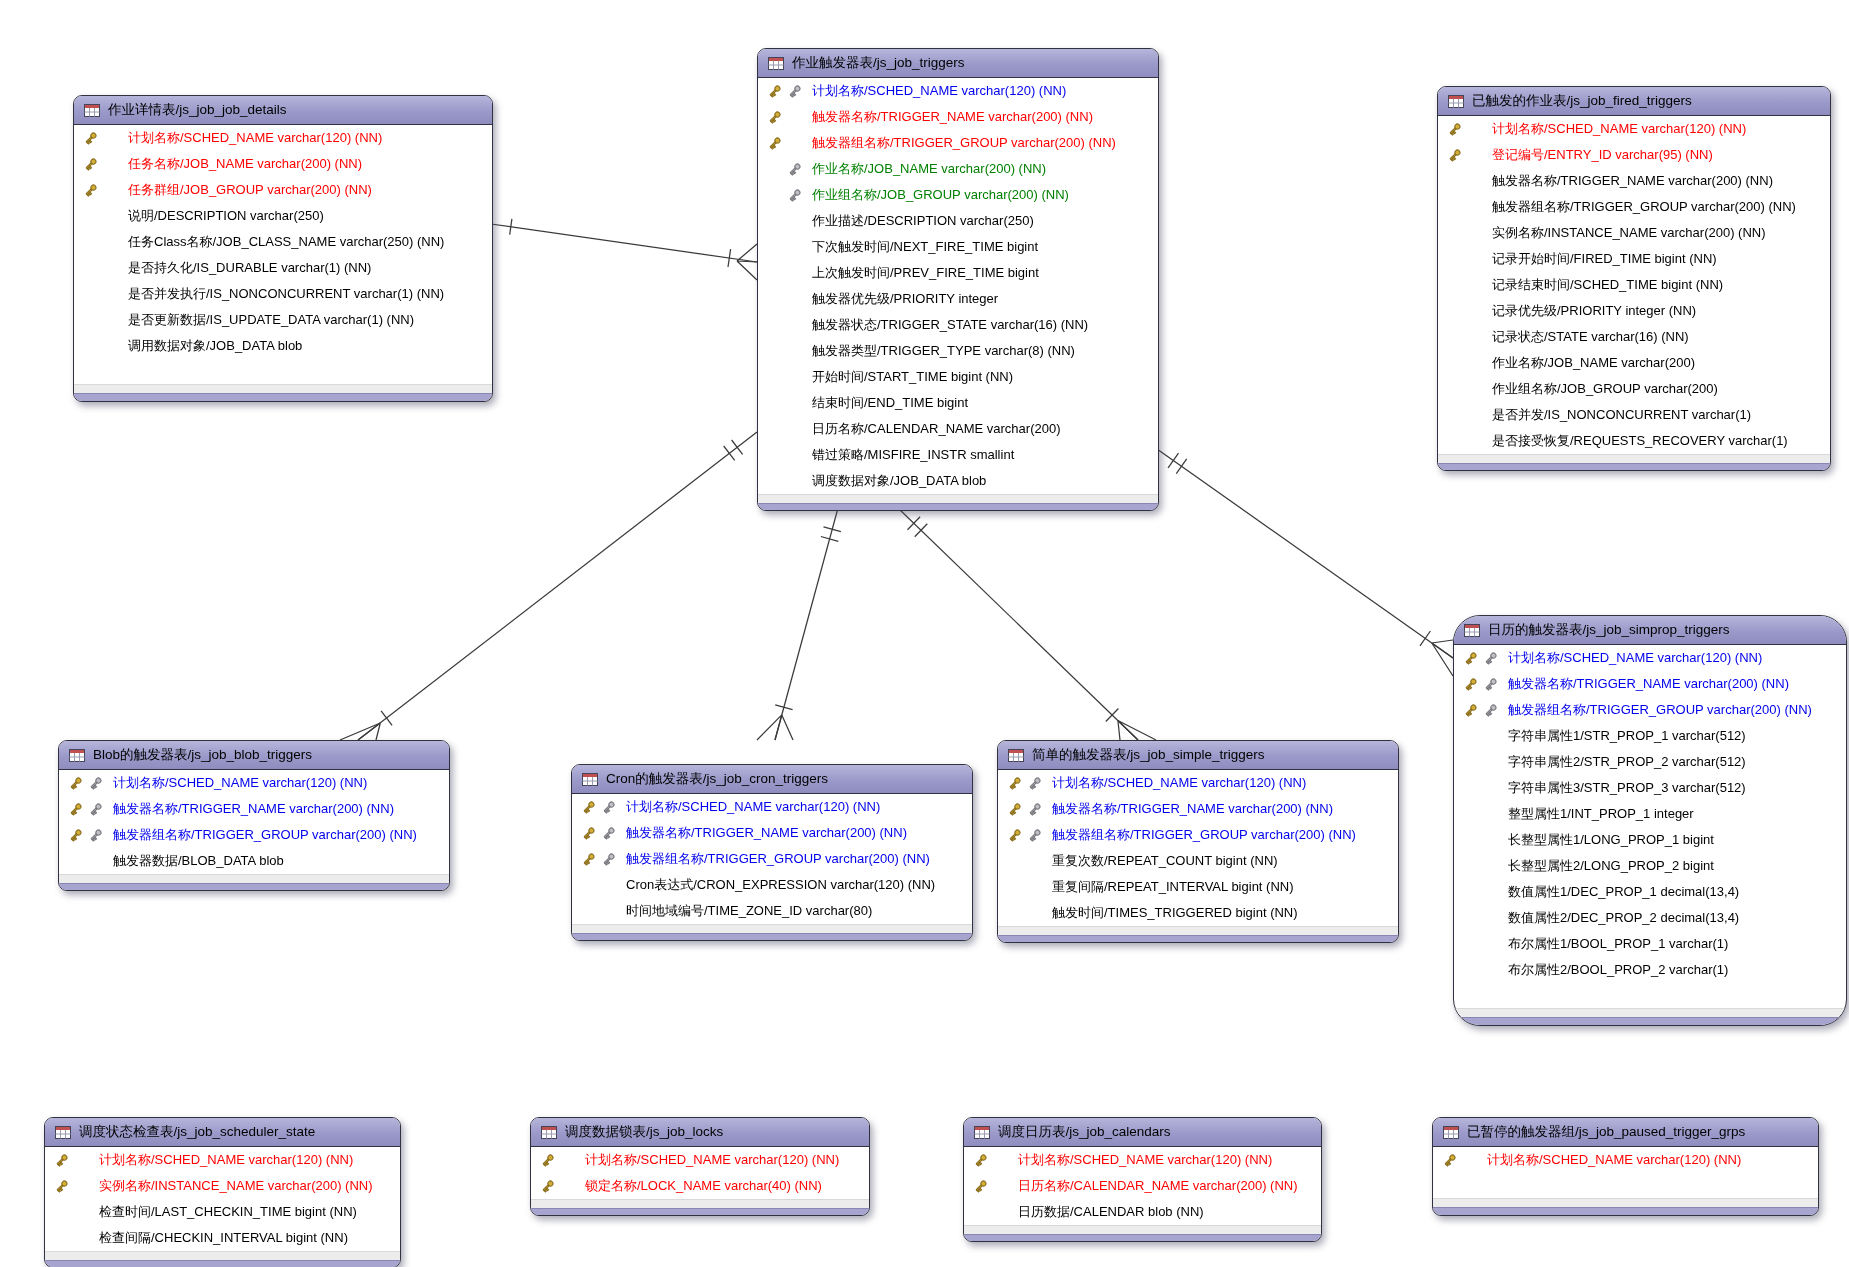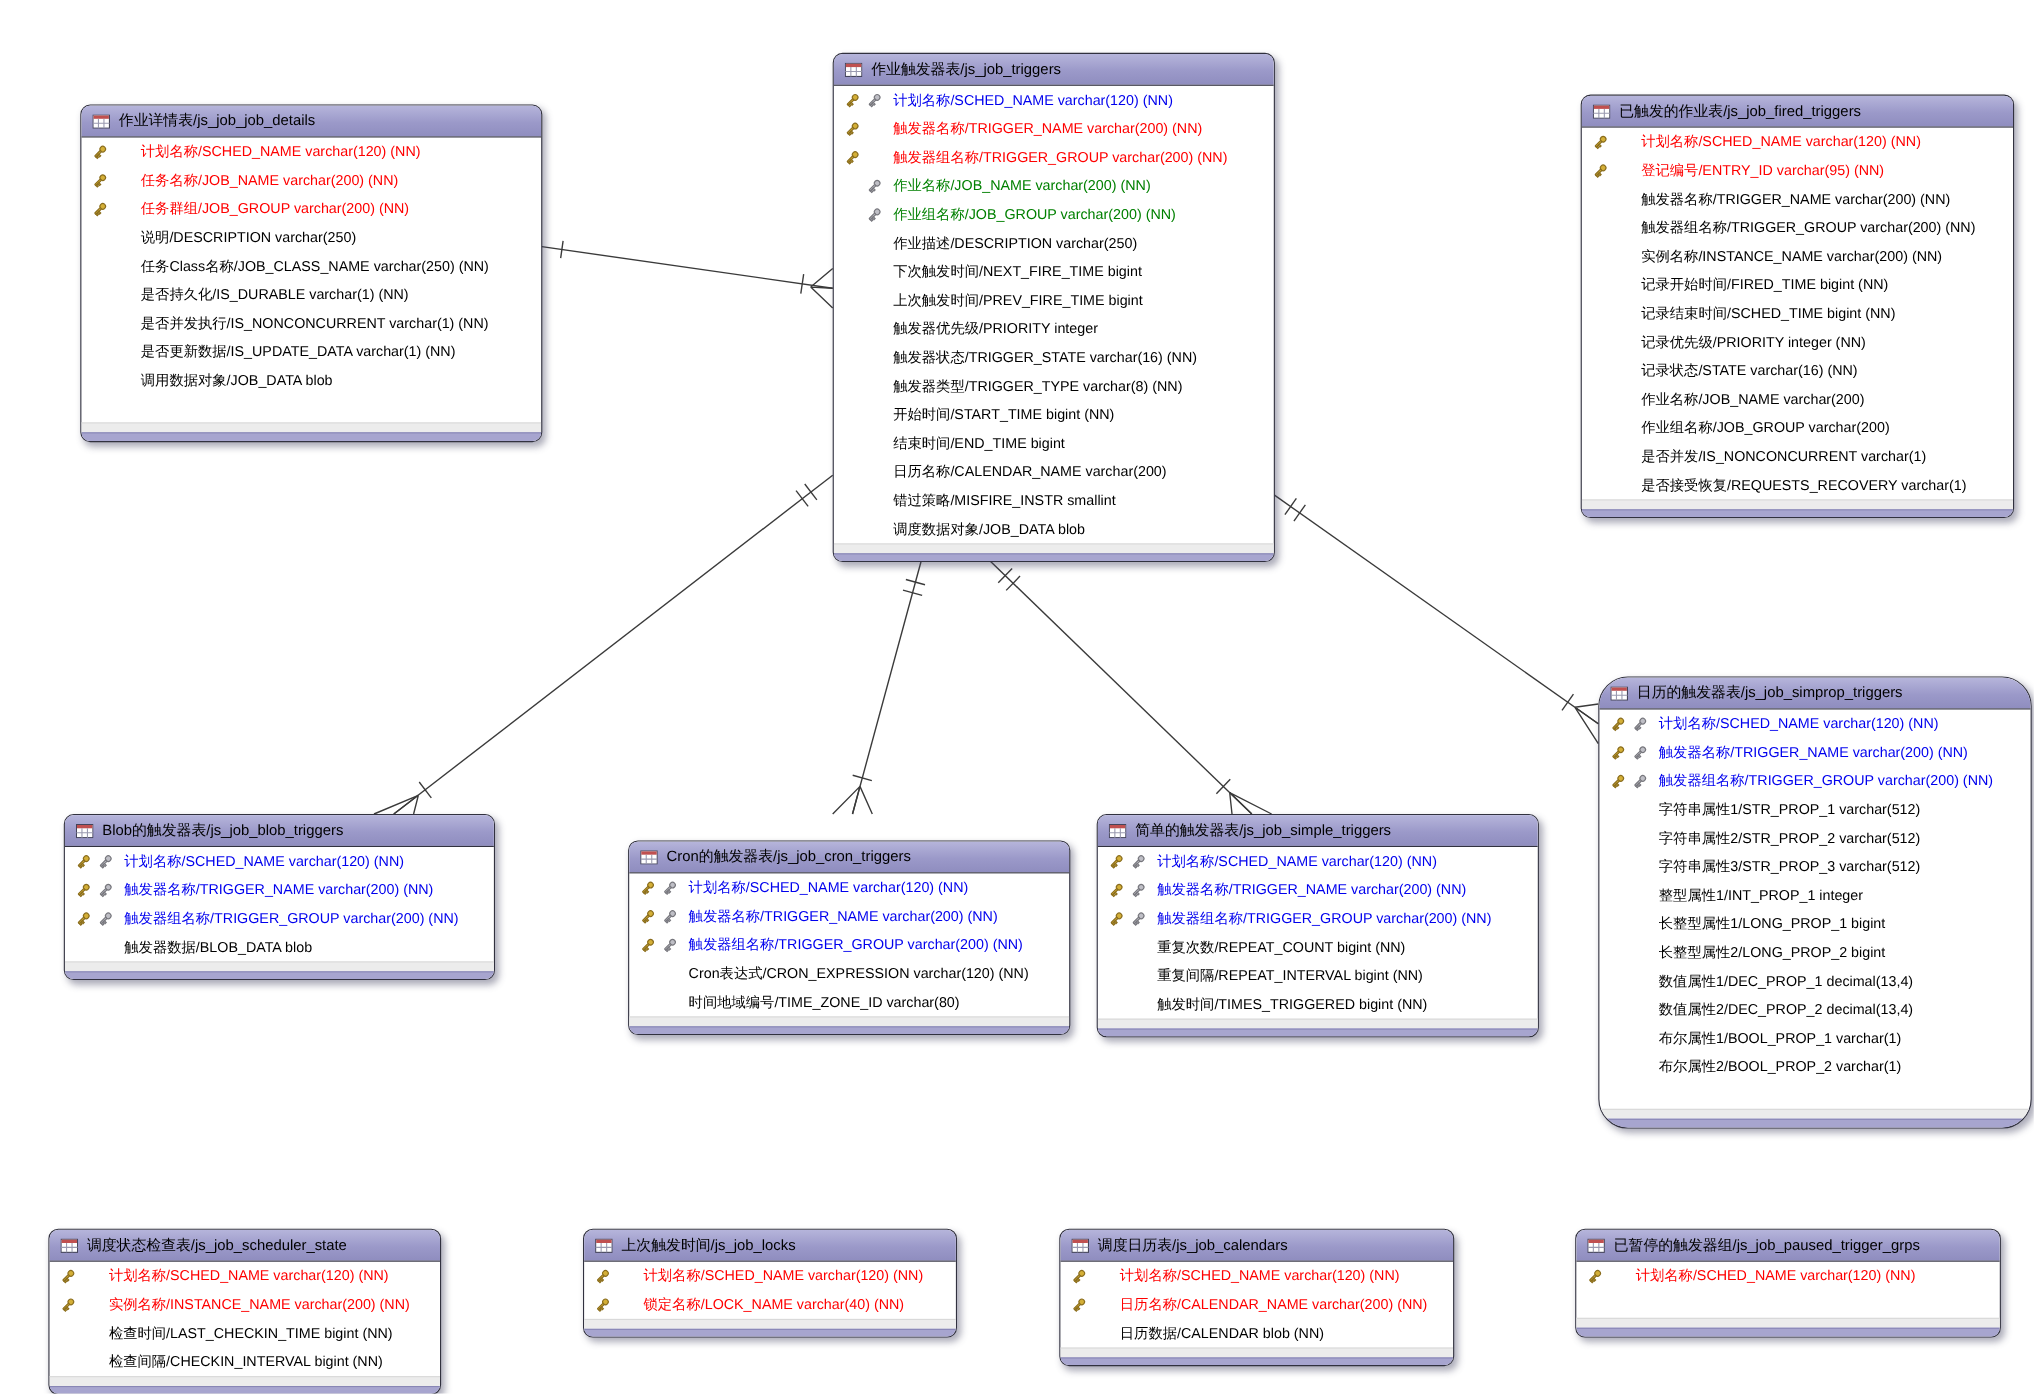--- a/index.html
+++ b/index.html
@@ -1043,21 +1043,21 @@
       </div>
       <div class="tbl" style="left: 530px; top: 1117px; width: 338px; height: 97px;">
         <div class="tbl-header">
           <svg width="16" height="13" viewBox="0 0 16 13">
             <rect x="0.5" y="0.5" width="15" height="12" fill="#ffffff" stroke="#44445a"></rect>
             <rect x="1" y="1" width="14" height="3" fill="#c05050"></rect>
             <line x1="0.5" y1="8" x2="15.5" y2="8" stroke="#9a9ab0"></line>
             <line x1="5.5" y1="4" x2="5.5" y2="12.5" stroke="#9a9ab0"></line>
             <line x1="10.5" y1="4" x2="10.5" y2="12.5" stroke="#9a9ab0"></line>
           </svg>
-          <span>上次触发时间/js_job_locks</span>
+          <span>调度数据锁表/js_job_locks</span>
         </div>
         <div class="tbl-rows">
           <div class="tbl-row">
             <span class="keycell">
               <span class="keyslot">
                 <svg width="15" height="15" viewBox="0 0 16 16">
                   <g transform="rotate(45 8 8)" stroke="#8a6d1d" stroke-width="1.1" fill="#d4af37">
                     <circle cx="8" cy="3.6" r="2.7"></circle>
                     <rect x="7.1" y="6.2" width="1.8" height="7.6" rx="0.5"></rect>
                     <rect x="8.6" y="9.6" width="2.6" height="1.5"></rect>

